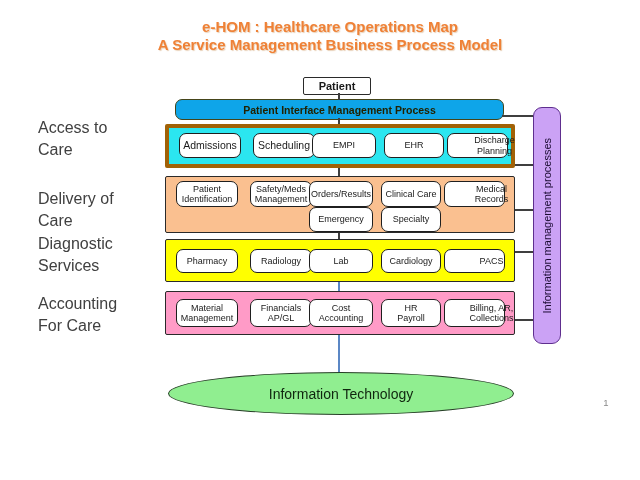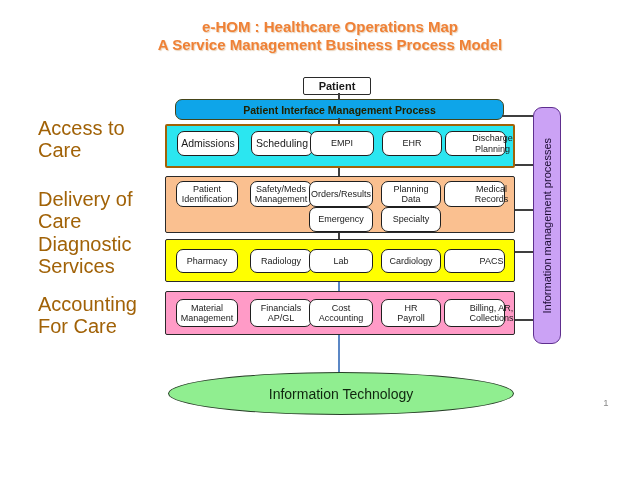--- a/index.html
+++ b/index.html
@@ -20,41 +20,41 @@
   }
   .iface-bar{
     position:absolute;left:175px;top:99px;width:327px;height:19px;
     background:#0ea5e9;border:1.5px solid #45451a;border-radius:7px;
     display:flex;align-items:center;justify-content:center;
     font-size:10.5px;font-weight:600;color:#222200;
   }
   .row{
     position:absolute;left:165px;width:350px;border-radius:2px;box-sizing:border-box;
   }
-  .row-access{top:124px;height:44px;background:#2be6f0;border:2px solid #a16207;}
+  .row-access{top:124px;height:44px;background:#2be6f0;border:4px solid #a16207;}
   .row-delivery{top:176px;height:57px;background:#fac090;border:1.8px solid #2a2a2a;}
   .row-diagnostic{top:239px;height:43px;background:#ffff00;border:1.8px solid #2a2a2a;}
   .row-accounting{top:291px;height:44px;background:#ff9bc7;border:1.8px solid #2a2a2a;}
   .box{
     position:absolute;height:26px;background:#ffffff;border:1.4px solid #1f1f1f;
     border-radius:7px;display:flex;align-items:center;justify-content:center;
     text-align:center;font-size:9px;line-height:1.15;white-space:pre-line;
     box-sizing:border-box;padding:1px 2px;
   }
   .box.lg{font-size:10.5px;}
   .c1{left:10px;width:62px;}  .c2{left:84px;width:62px;}
   .c3{left:143px;width:64px;} .c4{left:215px;width:60px;}
   .c5{left:278px;width:61px;padding-left:36px;}
   .r1{top:4px;} .r2{top:30px;height:25px;}
   .row-access .box{top:5px;height:25px;}
   .row-diagnostic .box{top:9px;height:24px;}
   .row-accounting .box{top:7px;height:28px;}
   .side-label{
-    position:absolute;left:38px;width:125px;font-size:20px;line-height:22px;
-    color:#a16207;white-space:pre-line;
+    position:absolute;left:38px;width:125px;font-size:16px;line-height:22px;
+    color:#404040;white-space:pre-line;
   }
   .lbl-access{top:117px;} .lbl-delivery{top:188px;}
   .lbl-diagnostic{top:233px;} .lbl-accounting{top:293px;}
   .sidebar{
     position:absolute;left:533px;top:107px;width:28px;height:237px;
     background:#cba2f5;border:1.6px solid #5e2e8e;border-radius:9px;
     display:flex;align-items:center;justify-content:center;box-sizing:border-box;
   }
   .sidebar span{
     writing-mode:vertical-rl;transform:rotate(180deg);
@@ -132,21 +132,21 @@
     <div class="box c5">Discharge
 Planning</div>
   </div>
 
   <div class="row row-delivery">
     <div class="box c1 r1">Patient
 Identification</div>
     <div class="box c2 r1">Safety/Meds
 Management</div>
     <div class="box c3 r1">Orders/Results</div>
-    <div class="box c4 r1">Planning Data</div>
+    <div class="box c4 r1">Clinical Care</div>
     <div class="box c5 r1">Medical
 Records</div>
     <div class="box c3 r2">Emergency</div>
     <div class="box c4 r2">Specialty</div>
   </div>
 
   <div class="row row-diagnostic">
     <div class="box c1">Pharmacy</div>
     <div class="box c2">Radiology</div>
     <div class="box c3">Lab</div>

